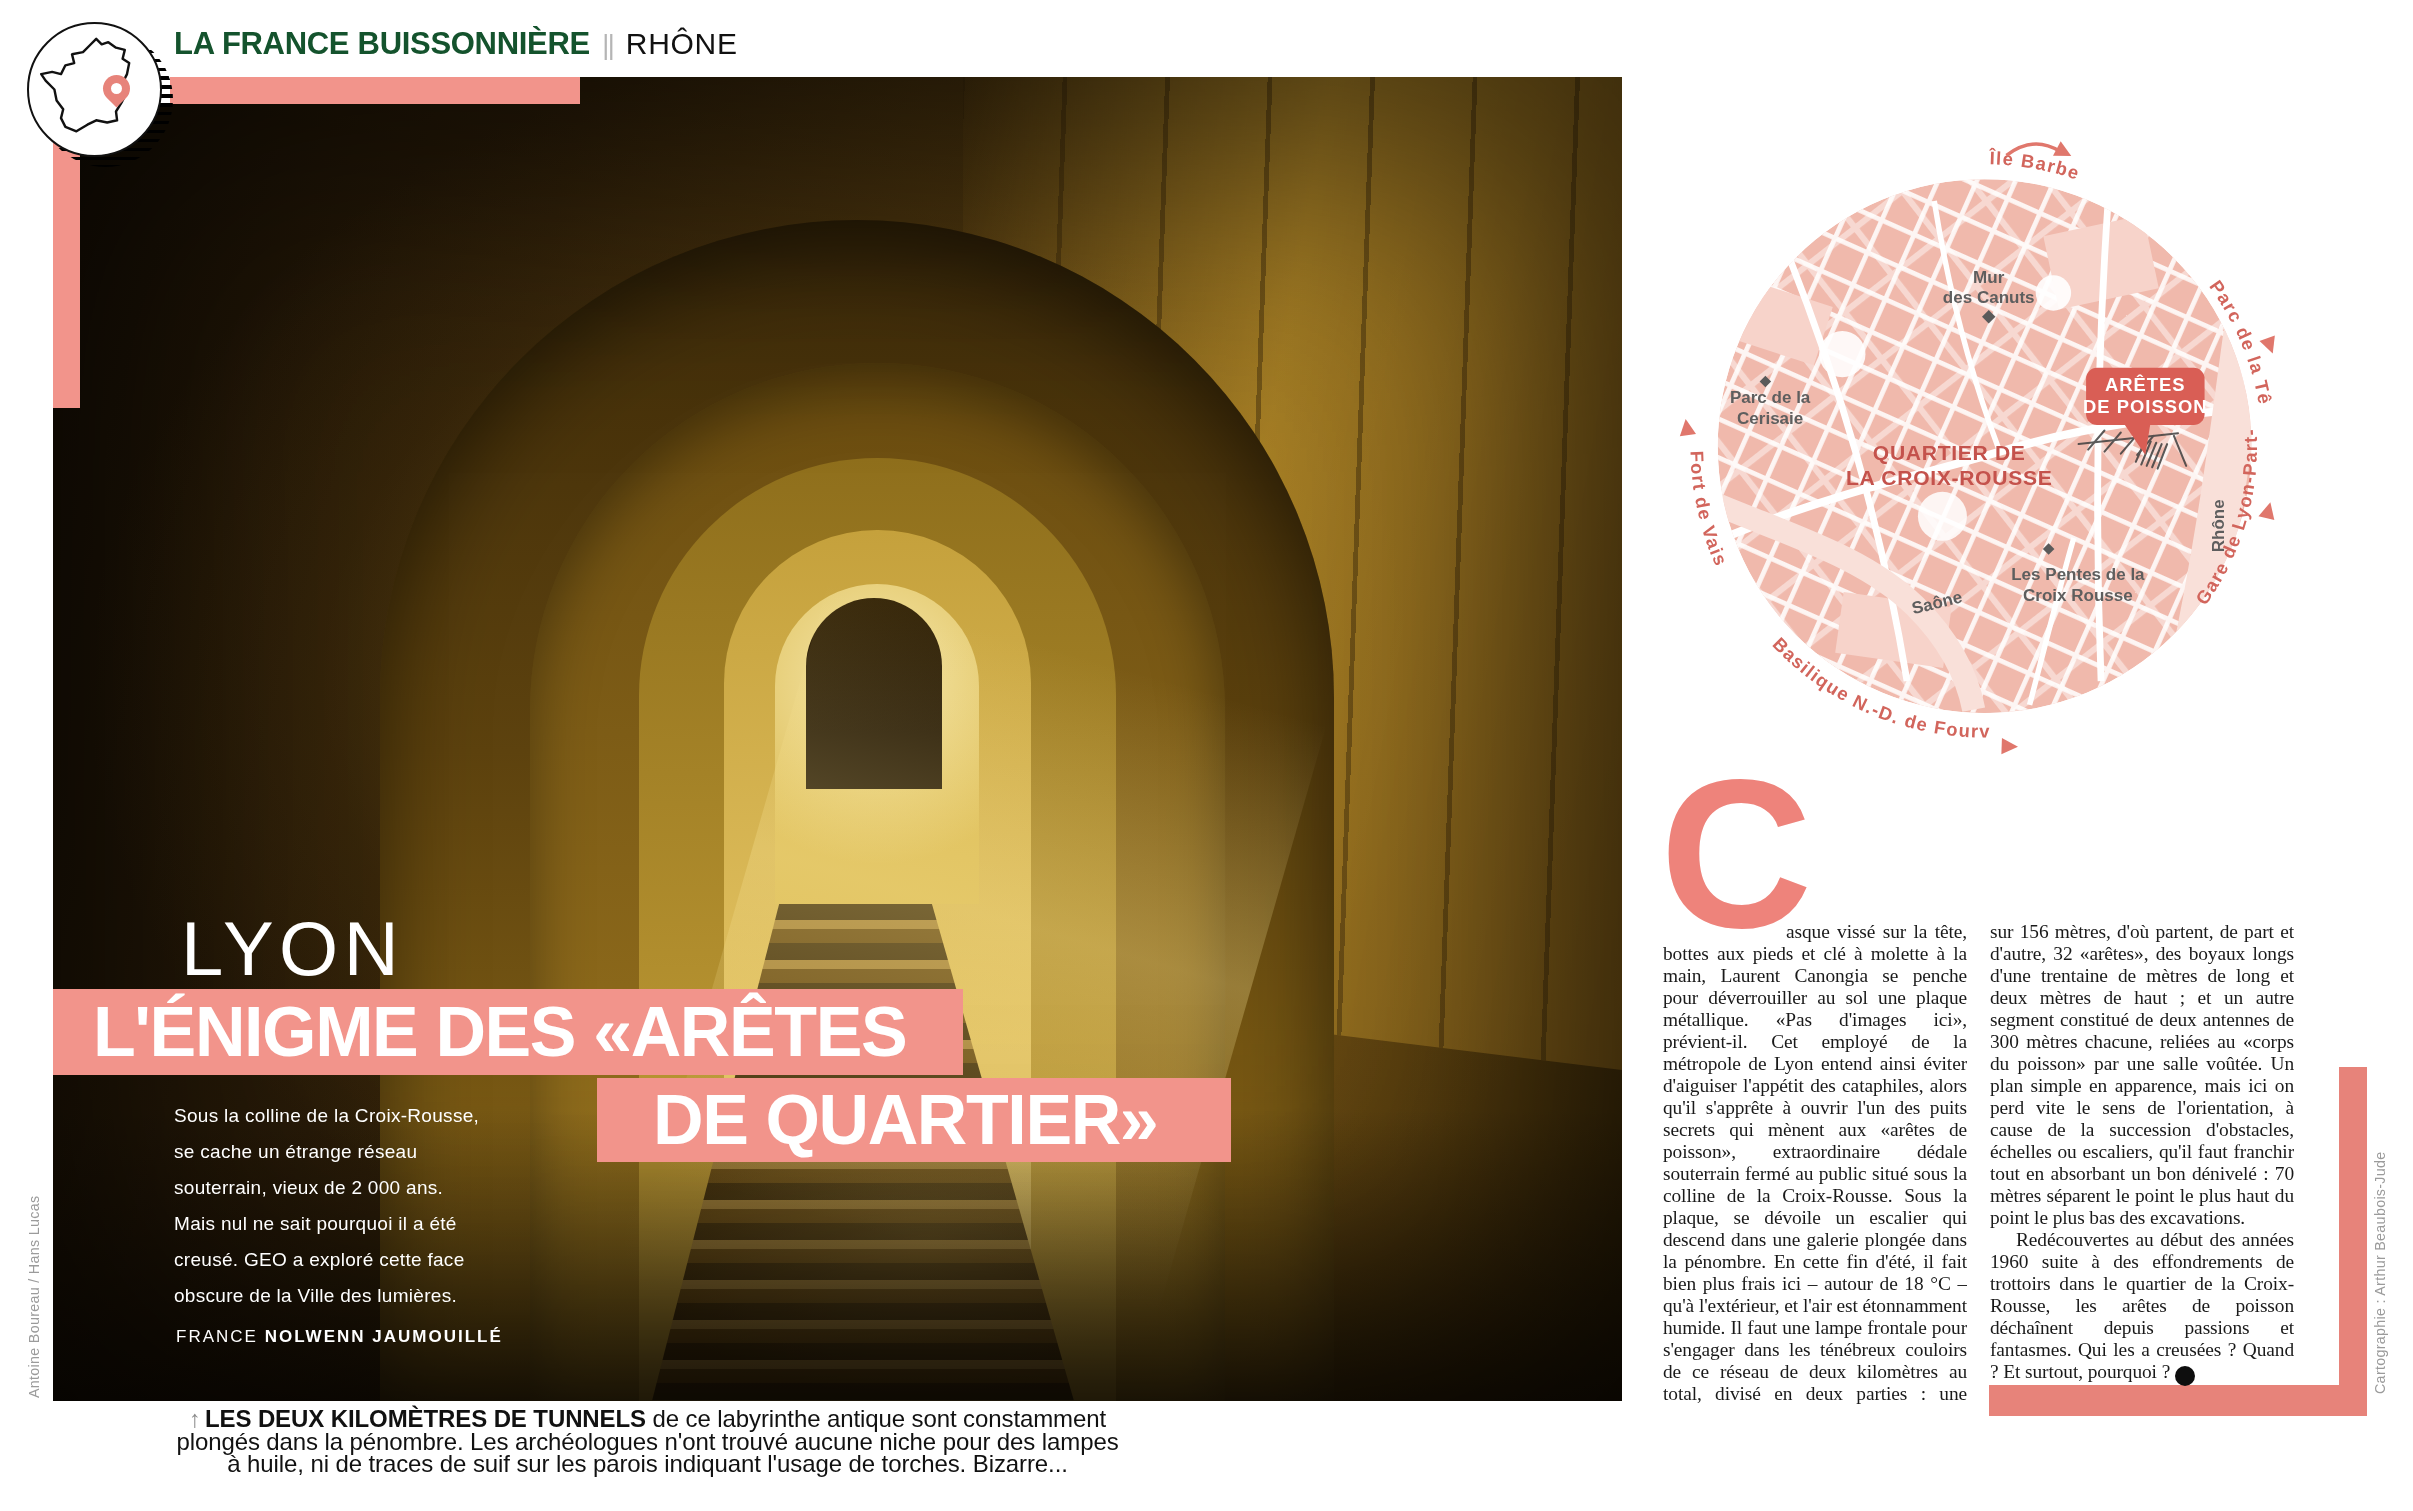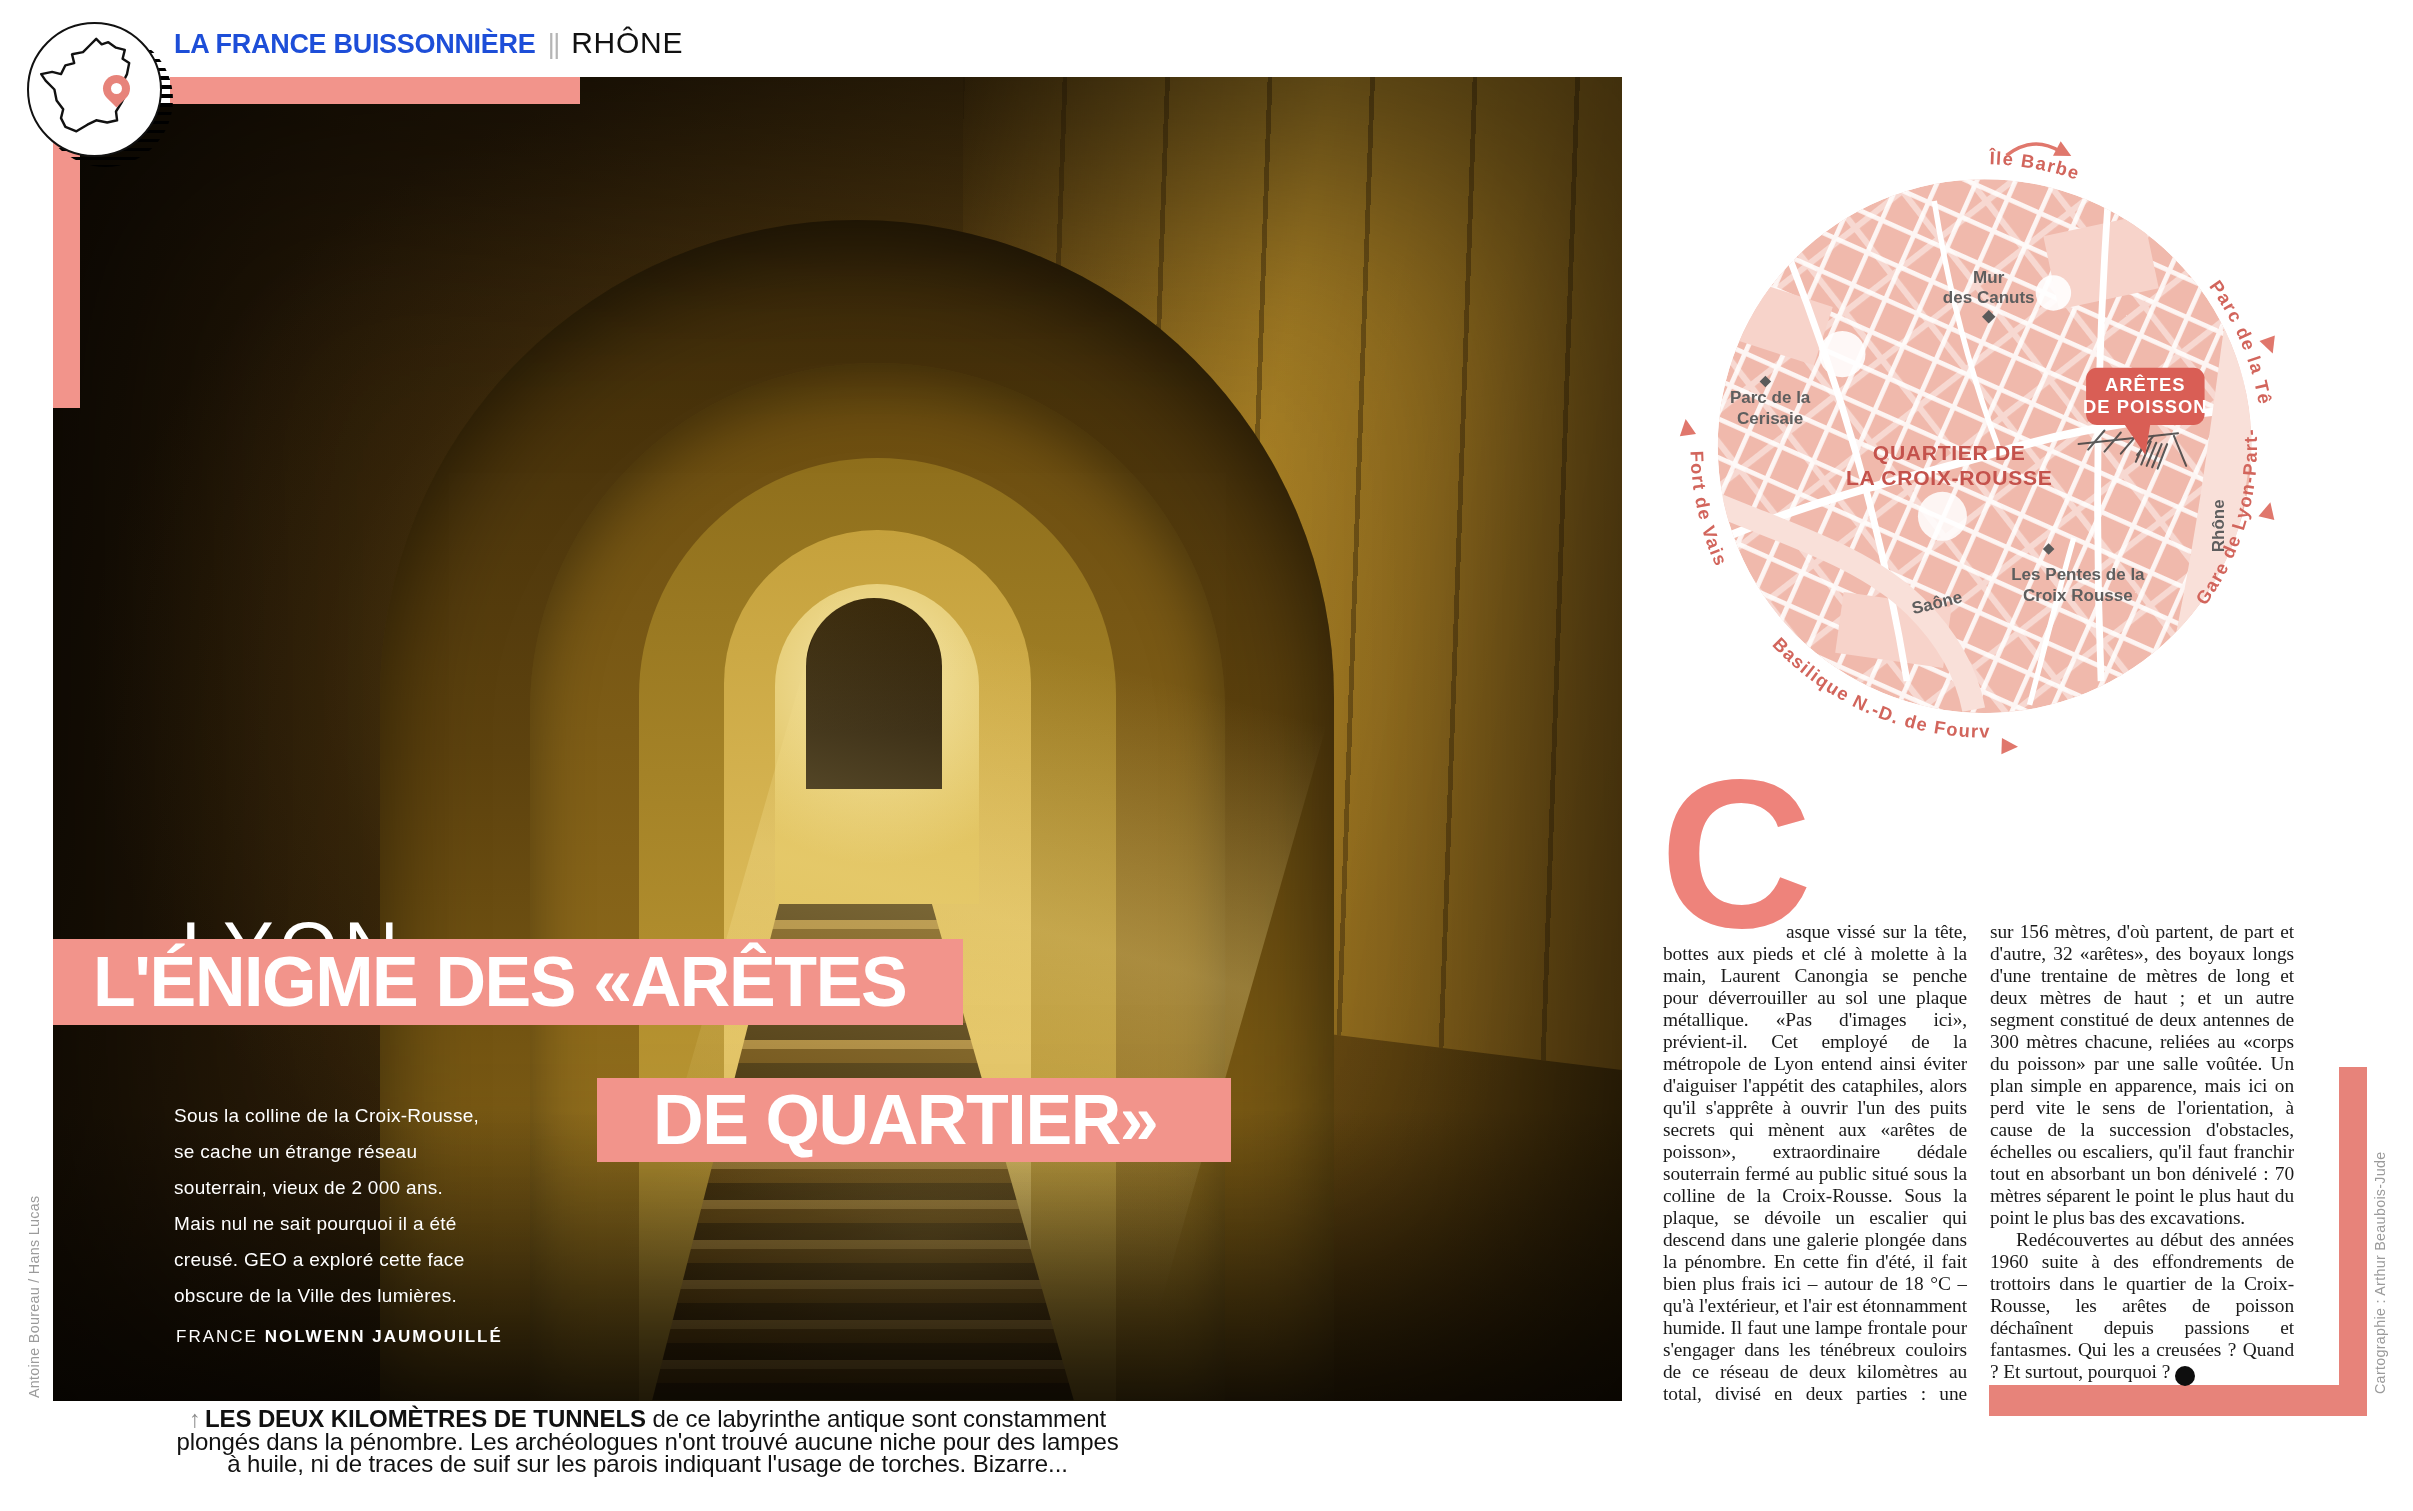--- a/index.html
+++ b/index.html
@@ -8,21 +8,21 @@
     --map_label_red:#d2655c; --map_badge:#d95e55; --map_label_gray:#5e5e5e;
     --body_text:#1a1a1a; --credit_gray:#9b9b9b;
   }
   html,body{margin:0;padding:0;background:#fff;}
   body{width:2413px;height:1512px;position:relative;overflow:hidden;
        font-family:"Liberation Sans",sans-serif;}
   .abs{position:absolute;}
 
   
   .header-row{left:174px;top:26px;z-index:6;display:flex;align-items:baseline;gap:12.3px;}
-  .series-title{font-size:27px;font-weight:800;letter-spacing:-0.3px;color:#1d4ed8;}
+  .series-title{font-size:31px;font-weight:800;letter-spacing:-0.3px;color:#14532d;}
   .series-sep{font-size:27px;font-weight:400;color:#b5b5b5;letter-spacing:-1.4px;}
   .series-region{font-size:30px;font-weight:400;letter-spacing:0.7px;color:#111;}
 
   
   .badge{left:26.6px;top:22px;width:135px;height:135px;z-index:7;}
   .badge .shadow{position:absolute;left:11px;top:9.5px;width:135px;height:135px;border-radius:50%;
      background:repeating-linear-gradient(180deg,#000 0 3.4px,transparent 3.4px 8.9px);}
   .badge .disc{position:absolute;left:0;top:0;width:135px;height:135px;border-radius:50%;
      background:#fff;border:2.7px solid #111;box-sizing:border-box;}
   .badge svg{position:absolute;left:12.3px;top:11px;}
@@ -66,21 +66,21 @@
      background:linear-gradient(180deg,transparent,rgba(248,228,150,.30) 45%,transparent);}
   .floor-glow{left:565px;top:1008px;width:613px;height:313px;
      background:radial-gradient(ellipse at center,rgba(232,202,112,.28),transparent 70%);}
   .vignette{inset:0;box-shadow:inset 0 0 286px 89px rgba(0,0,0,.55);
      background:linear-gradient(0deg,rgba(10,6,2,.75),transparent 22%);}
 
   
   .kicker{left:181px;top:905px;z-index:4;color:#fff;font-size:76px;font-weight:400;letter-spacing:5.4px;}
   .title-box{z-index:4;background:var(--accent);color:#fff;display:flex;align-items:center;
      font-weight:800;font-size:70px;letter-spacing:-1.4px;white-space:nowrap;}
-  .title-box.l1{left:53px;top:939px;width:910px;height:86px;padding-left:40px;box-sizing:border-box;}
+  .title-box.l1{left:53px;top:989px;width:910px;height:86px;padding-left:40px;box-sizing:border-box;}
   .title-box.l2{left:597px;top:1078px;width:634px;height:84px;padding-left:56px;box-sizing:border-box;}
   .standfirst{left:174px;top:1098px;z-index:4;color:#fff;font-size:19px;line-height:36px;
      white-space:pre-line;letter-spacing:0.3px;}
   .byline{left:176px;top:1327px;z-index:4;color:#fff;font-size:17px;letter-spacing:2px;}
   .byline b{font-weight:800;}
 
   
   .caption{left:174px;top:1384px;width:947px;z-index:4;font-size:24px;line-height:22.5px;color:#111;
      letter-spacing:-0.1px;text-align:center;}
   .caption .up{color:#8a8a8a;font-weight:400;padding-right:4.1px;}

